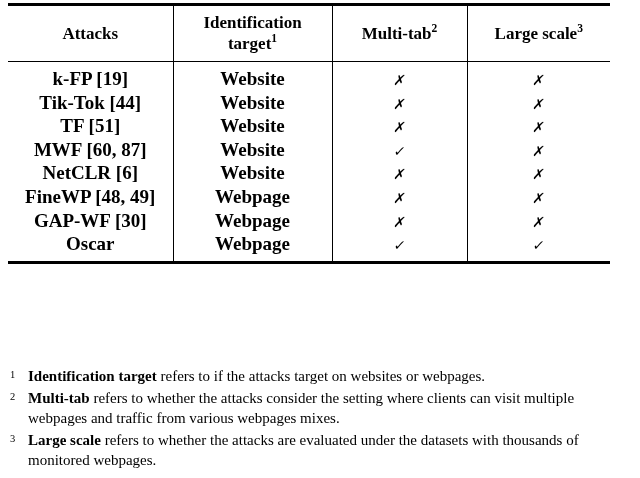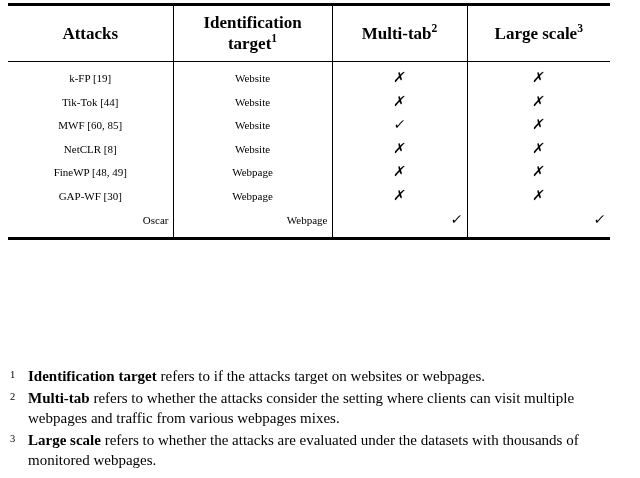--- a/index.html
+++ b/index.html
@@ -57,30 +57,30 @@
     line-height: 21px;
     padding: 6px 4px 7px 4px;
     text-align: center;
     vertical-align: middle;
   }
   thead th.sep,
   tbody td.sep {
     border-left: 1.6px solid #000;
   }
   tbody td {
-    font-size: 11px;
+    font-size: 19px;
     line-height: 23.6px;
     padding: 0 4px;
     text-align: center;
     height: 23.6px;
     vertical-align: middle;
-    font-weight: 400;
+    font-weight: 700;
   }
   tbody tr:first-child td { padding-top: 5px; }
-  tbody tr:last-child td { padding-bottom: 5px; text-align: right; }
+  tbody tr:last-child td { padding-bottom: 5px; }
 
   sup.fn {
     font-size: 0.68em;
     vertical-align: super;
     line-height: 0;
   }
 
   .mark {
     display: inline-block;
     font-size: 14px;
@@ -160,27 +160,33 @@
             <td class="sep"><span class="mark cross"></span></td>
             <td class="sep"><span class="mark cross"></span></td>
           </tr>
           <tr>
             <td>Tik-Tok [44]</td>
             <td class="sep">Website</td>
             <td class="sep"><span class="mark cross"></span></td>
             <td class="sep"><span class="mark cross"></span></td>
           </tr>
           <tr>
-            <td>MWF [60, 85]</td>
+            <td>TF [51]</td>
+            <td class="sep">Website</td>
+            <td class="sep"><span class="mark cross"></span></td>
+            <td class="sep"><span class="mark cross"></span></td>
+          </tr>
+          <tr>
+            <td>MWF [60, 87]</td>
             <td class="sep">Website</td>
             <td class="sep"><span class="mark check"></span></td>
             <td class="sep"><span class="mark cross"></span></td>
           </tr>
           <tr>
-            <td>NetCLR [8]</td>
+            <td>NetCLR [6]</td>
             <td class="sep">Website</td>
             <td class="sep"><span class="mark cross"></span></td>
             <td class="sep"><span class="mark cross"></span></td>
           </tr>
           <tr>
             <td>FineWP [48, 49]</td>
             <td class="sep">Webpage</td>
             <td class="sep"><span class="mark cross"></span></td>
             <td class="sep"><span class="mark cross"></span></td>
           </tr>

